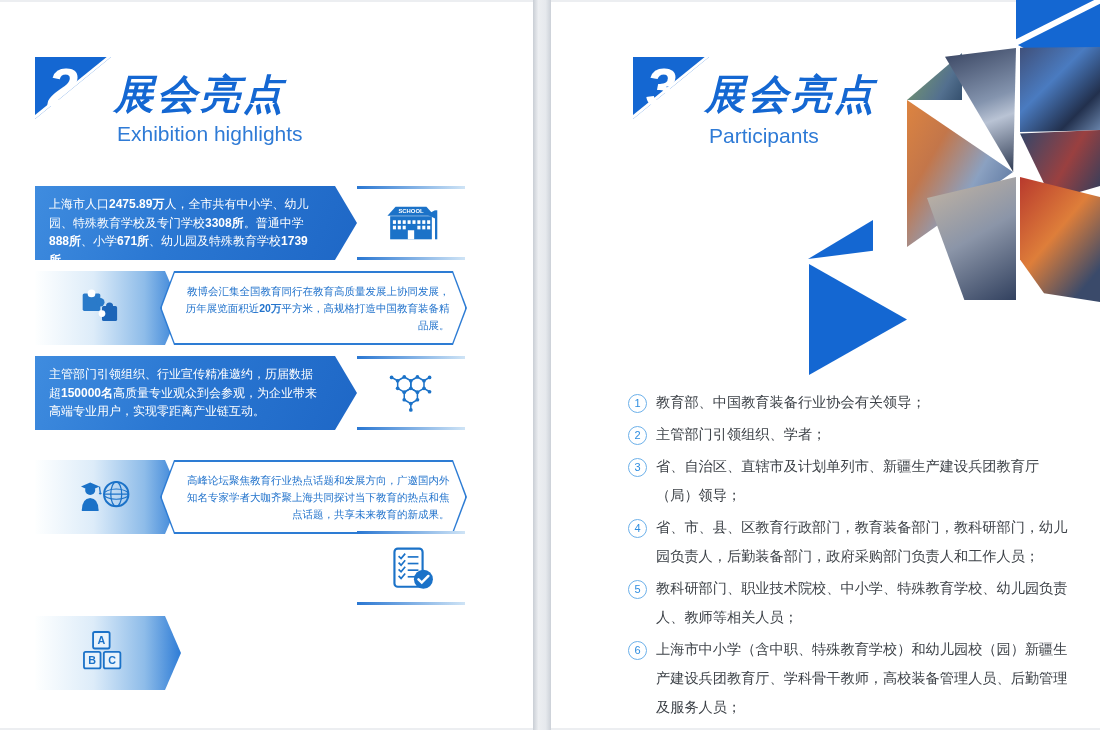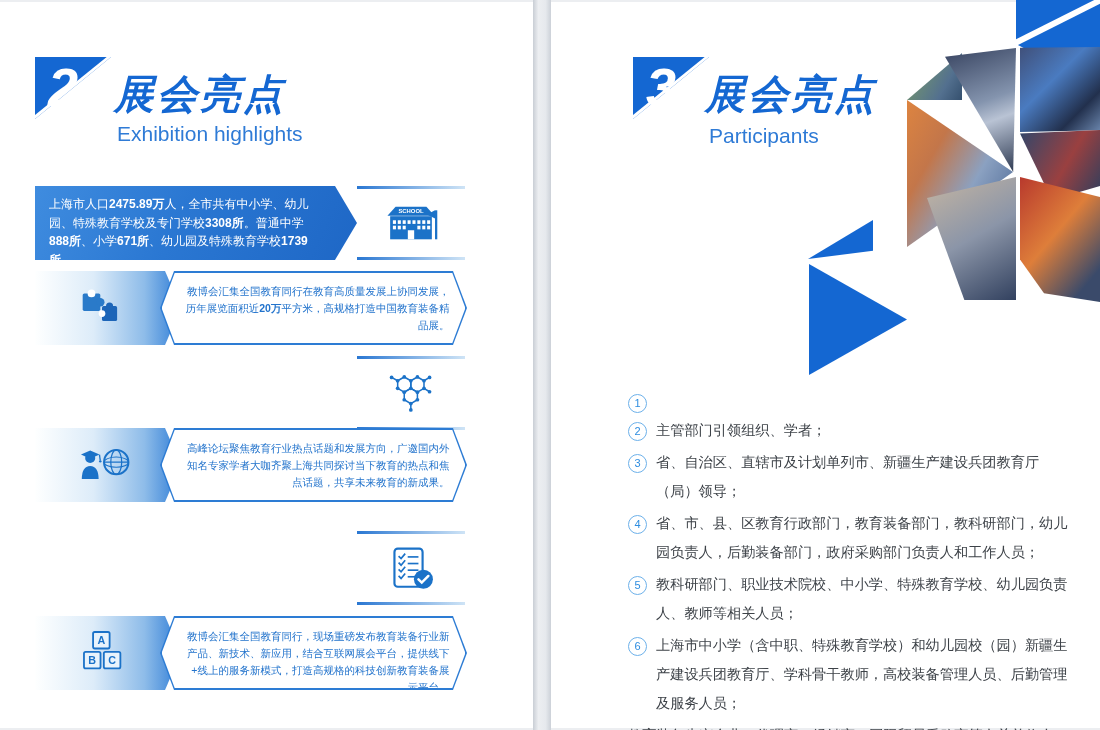--- a/index.html
+++ b/index.html
@@ -111,20 +111,23 @@
       <circle cx="27" cy="34" r="4" fill="#fff"></circle>
               </svg></span>
           </div>
           <div class="ob">
             <div class="ob-inner">
               <p><span>教博会汇集全国教育同行在教育高质量发展上协同发展，历年展览面积近</span><span class="bseg-b">20万</span><span>平方米，高规格打造中国教育装备精品展。</span></p>
             </div>
           </div>
         </div>
         <div class="row" style="top: 356px;">
+          <div class="banner-solid">
+            <p><span>主管部门引领组织、行业宣传精准邀约，历届数据超</span><span class="bseg-b">150000名</span><span>高质量专业观众到会参观，为企业带来高端专业用户，实现零距离产业链互动。</span></p>
+          </div>
           <div class="icon-box">
             <svg viewBox="0 0 64 52" width="54" height="44">
       <g fill="none" stroke="#1b72c8" stroke-width="1.8">
       <polygon points="24,7 31.8,11.5 31.8,20.5 24,25 16.2,20.5 16.2,11.5"></polygon>
       <polygon points="39.6,7 47.4,11.5 47.4,20.5 39.6,25 31.8,20.5 31.8,11.5"></polygon>
       <polygon points="31.8,20.5 39.6,25 39.6,34 31.8,38.5 24,34 24,25"></polygon>
       <line x1="16.2" y1="11.5" x2="9" y2="7.5"></line>
                 <line x1="47.4" y1="11.5" x2="54" y2="7.5"></line>
       <line x1="47.4" y1="20.5" x2="54" y2="24.5"></line>
                 <line x1="31.8" y1="38.5" x2="31.8" y2="46"></line>
@@ -142,21 +145,21 @@
               <circle cx="39.6" cy="34" r="2.2" fill="#1b72c8"></circle>
               <circle cx="31.8" cy="38.5" r="2.2" fill="#1b72c8"></circle>
               <circle cx="24" cy="34" r="2.2" fill="#1b72c8"></circle>
               <circle cx="9" cy="7.5" r="2.2" fill="#1b72c8"></circle>
               <circle cx="54" cy="7.5" r="2.2" fill="#1b72c8"></circle>
               <circle cx="54" cy="24.5" r="2.2" fill="#1b72c8"></circle>
               <circle cx="31.8" cy="46" r="2.2" fill="#1b72c8"></circle>
             </svg>
           </div>
         </div>
-        <div class="row" style="top: 428px;">
+        <div class="row" style="top: 460px;">
           <div class="band">
             <span class="ic"><svg viewBox="0 0 66 50" width="56" height="42">
       <circle cx="44" cy="24" r="14.5" fill="none" stroke="#1b72c8" stroke-width="2.4"></circle>
       <ellipse cx="44" cy="24" rx="6.5" ry="14.5" fill="none" stroke="#1b72c8" stroke-width="1.5"></ellipse>
       <ellipse cx="44" cy="24" rx="14.5" ry="6" fill="none" stroke="#1b72c8" stroke-width="1.2"></ellipse>
       <line x1="29.5" y1="24" x2="58.5" y2="24" stroke="#1b72c8" stroke-width="1.5"></line>
       <circle cx="13" cy="19" r="6" fill="#1b72c8"></circle>
       <path d="M3,44 Q3,29 13,28.5 Q23,29 23,44 Z" fill="#1b72c8"></path>
       <polygon points="2,15 13,10 24,15 13,20" fill="#1b72c8"></polygon>
       <line x1="24" y1="15" x2="25" y2="22" stroke="#1b72c8" stroke-width="1.6"></line>
@@ -189,25 +192,20 @@
         <div class="row" style="top: 616px;">
           <div class="band">
             <span class="ic"><svg viewBox="0 0 58 52" width="48" height="44">
                 <rect x="17" y="3" width="20" height="20" rx="2" fill="#e8f3fc" stroke="#1b72c8" stroke-width="2.2"></rect>
       <text x="27" y="18" font-size="13" font-weight="bold" fill="#1b72c8" text-anchor="middle" font-family="Liberation Sans">A</text>
                 <rect x="6" y="27" width="20" height="20" rx="2" fill="#e8f3fc" stroke="#1b72c8" stroke-width="2.2"></rect>
       <text x="16" y="42" font-size="13" font-weight="bold" fill="#1b72c8" text-anchor="middle" font-family="Liberation Sans">B</text>
                 <rect x="30" y="27" width="20" height="20" rx="2" fill="#e8f3fc" stroke="#1b72c8" stroke-width="2.2"></rect>
       <text x="40" y="42" font-size="13" font-weight="bold" fill="#1b72c8" text-anchor="middle" font-family="Liberation Sans">C</text>
               </svg></span>
-          </div>
-          <div class="ob">
-            <div class="ob-inner">
-              <p><span>教博会汇集全国教育同行，现场重磅发布教育装备行业新产品、新技术、新应用，结合互联网展会平台，提供线下+线上的服务新模式，打造高规格的科技创新教育装备展示平台。</span></p>
-            </div>
           </div>
         </div>
       </div>
   </div>
 
   <div>
     <div class="badge" style="left:633px;top:57px"></div>
     <div class="badge-num" style="left:646px;top:60px">3</div>
     <div class="page-title" style="left:705px;top:74px">展会亮点</div>
     <div class="page-sub" style="left:709px;top:125px">Participants</div>
@@ -240,20 +238,21 @@
 
       <div class="tri" style="left:808px;top:220px;width:65px;height:39px;
            clip-path:polygon(0 100%,100% 0,100% 79%)"></div>
       <div class="tri" style="left:809px;top:264px;width:98px;height:111px;
            clip-path:polygon(0 0,100% 50%,0 100%)"></div>
     </div>
 
     <div class="plist" id="plist">
         <div class="pitem">
           <span class="pnum">1</span>
+          <span class="ptext">教育部、中国教育装备行业协会有关领导；</span>
         </div>
         <div class="pitem">
           <span class="pnum">2</span>
           <span class="ptext">主管部门引领组织、学者；</span>
         </div>
         <div class="pitem">
           <span class="pnum">3</span>
           <span class="ptext">省、自治区、直辖市及计划单列市、新疆生产建设兵团教育厅（局）领导；</span>
         </div>
         <div class="pitem">

